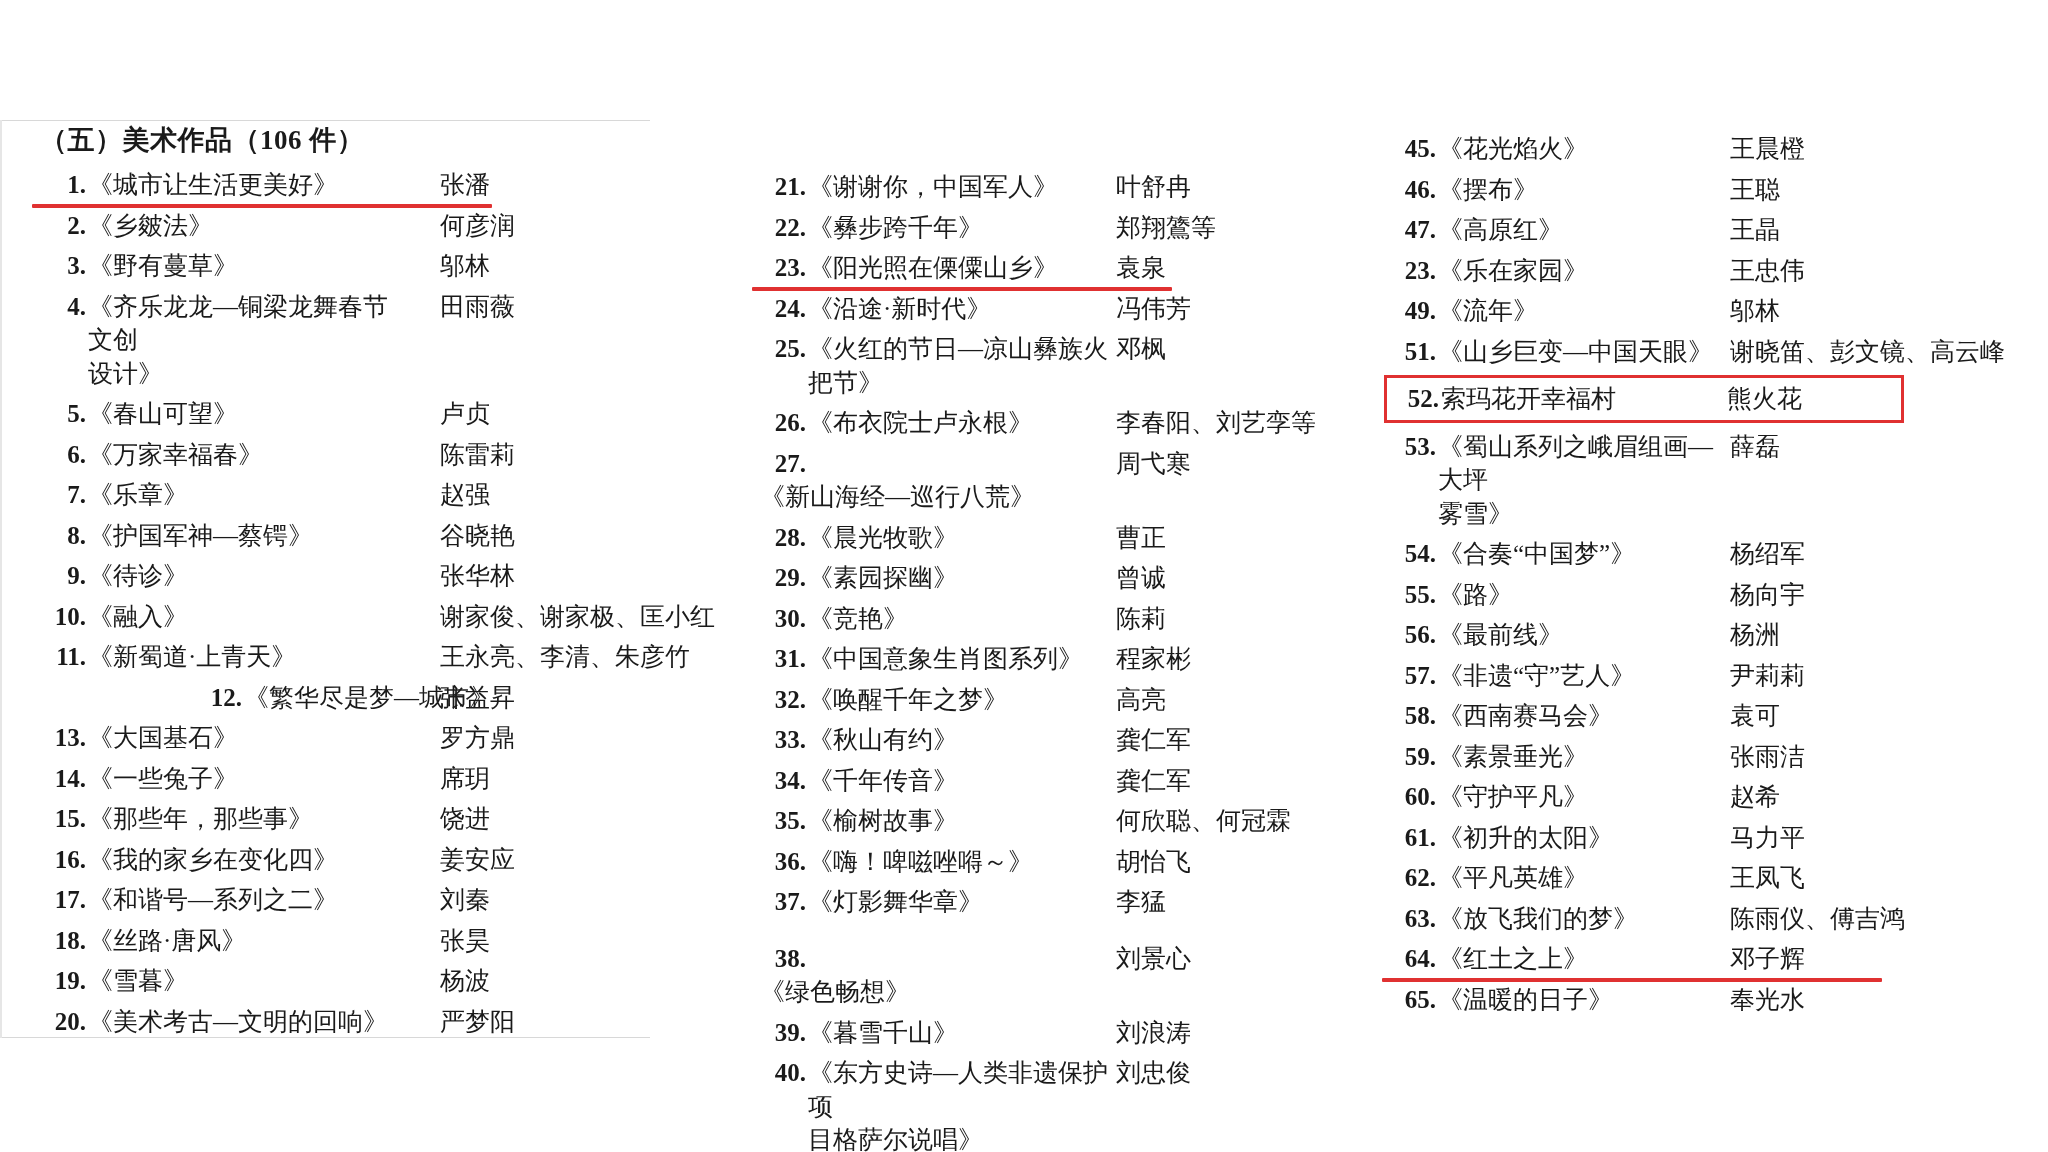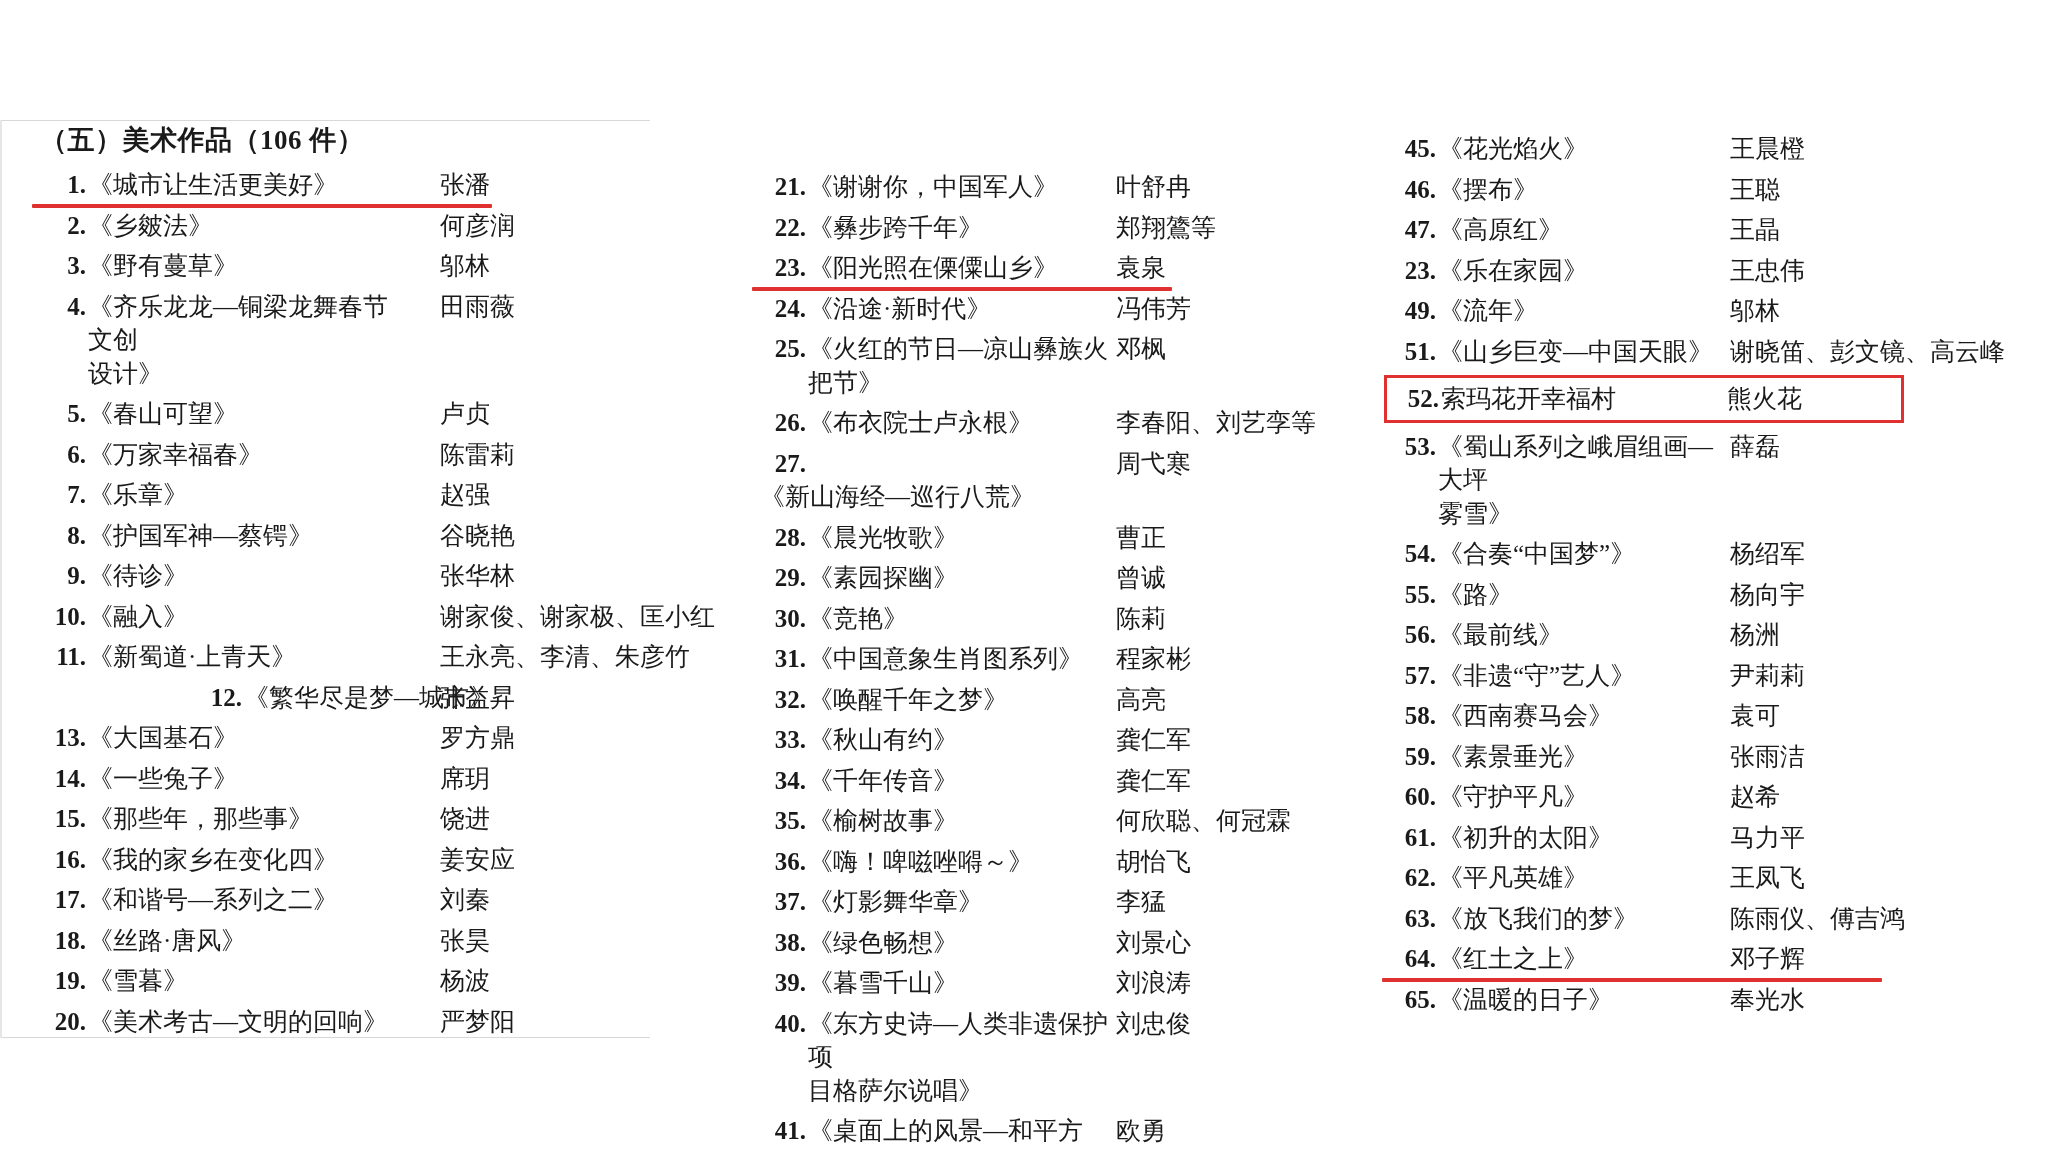--- a/index.html
+++ b/index.html
@@ -308,21 +308,21 @@
           <div class="entry" style="margin-top: 7px;">
             <span class="num">36.</span>
             <span class="title">《嗨！啤嗞唑嘚～》</span>
             <span class="author">胡怡飞</span>
           </div>
           <div class="entry" style="margin-top: 7px;">
             <span class="num">37.</span>
             <span class="title">《灯影舞华章》</span>
             <span class="author">李猛</span>
           </div>
-          <div class="entry" style="margin-top: 7px;">
+          <div class="entry" style="margin-top: 23px; flex-direction: column;">
             <span class="num">38.</span>
             <span class="title">《绿色畅想》</span>
             <span class="author">刘景心</span>
           </div>
           <div class="entry" style="margin-top: 7px;">
             <span class="num">39.</span>
             <span class="title">《暮雪千山》</span>
             <span class="author">刘浪涛</span>
           </div>
           <div class="entry" style="margin-top: 7px;">

